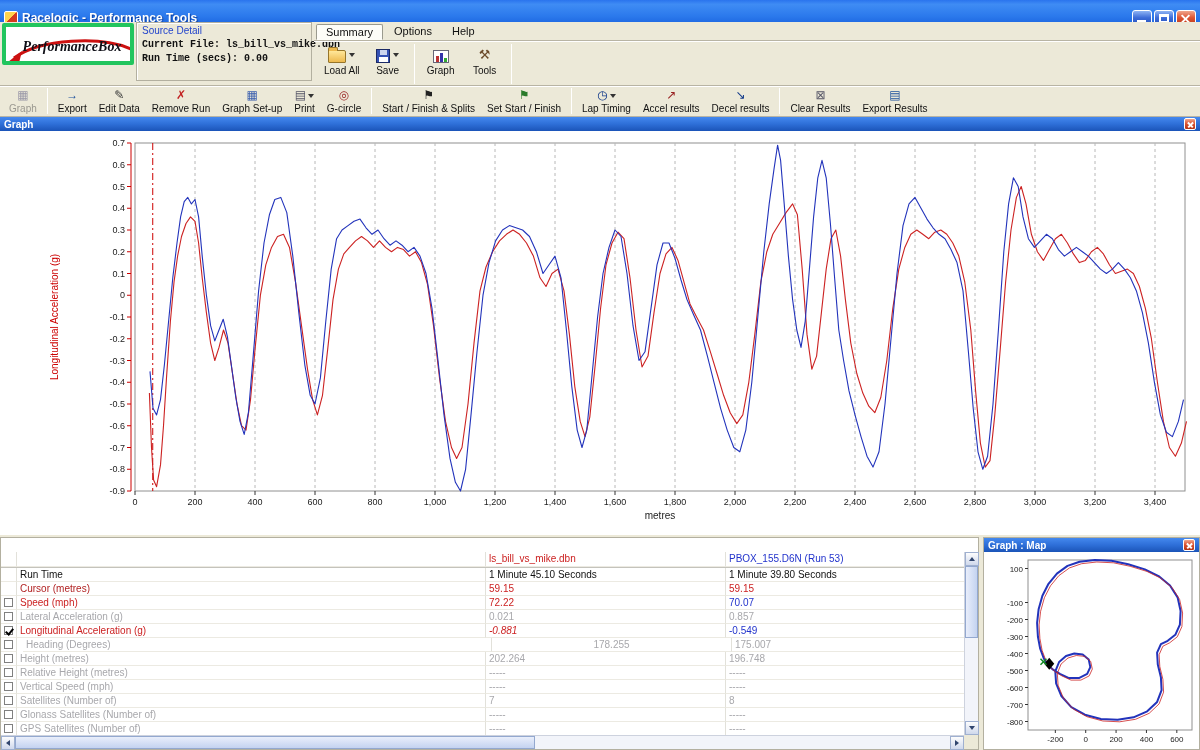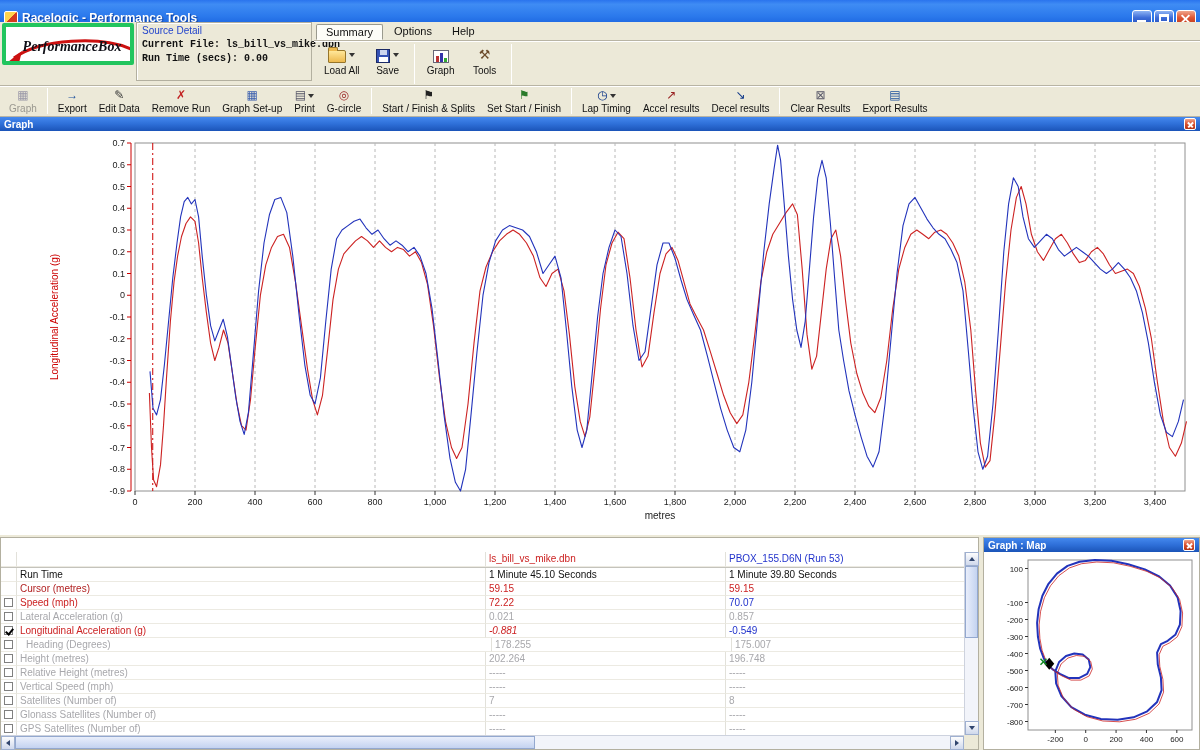--- a/index.html
+++ b/index.html
@@ -432,21 +432,21 @@
           </div>
           <div class="t-cell c-red" style="width: 469px; flex: 0 0 469px;">Longitudinal Acceleration (g)</div>
           <div class="t-cell c-red" style="width: 240px; flex: 0 0 240px; font-style: italic;">-0.881</div>
           <div class="t-cell c-blue" style="width: 240px; flex: 0 0 240px;">-0.549</div>
         </div>
         <div class="t-row">
           <div class="t-cell ck" style="width: 16px; flex: 0 0 16px;">
             <span class="cb"></span>
           </div>
           <div class="t-cell c-gray" style="width: 469px; flex: 0 0 469px; margin-left: 6px;">Heading (Degrees)</div>
-          <div class="t-cell c-gray" style="width: 240px; flex: 0 0 240px;">178.255</div>
+          <div class="t-cell c-gray" style="width: 240px; flex: 0 0 240px; text-align: center;">178.255</div>
           <div class="t-cell c-gray" style="width: 240px; flex: 0 0 240px;">175.007</div>
         </div>
         <div class="t-row">
           <div class="t-cell ck" style="width: 16px; flex: 0 0 16px;">
             <span class="cb"></span>
           </div>
           <div class="t-cell c-gray" style="width: 469px; flex: 0 0 469px;">Height (metres)</div>
           <div class="t-cell c-gray" style="width: 240px; flex: 0 0 240px;">202.264</div>
           <div class="t-cell c-gray" style="width: 240px; flex: 0 0 240px;">196.748</div>
         </div>

